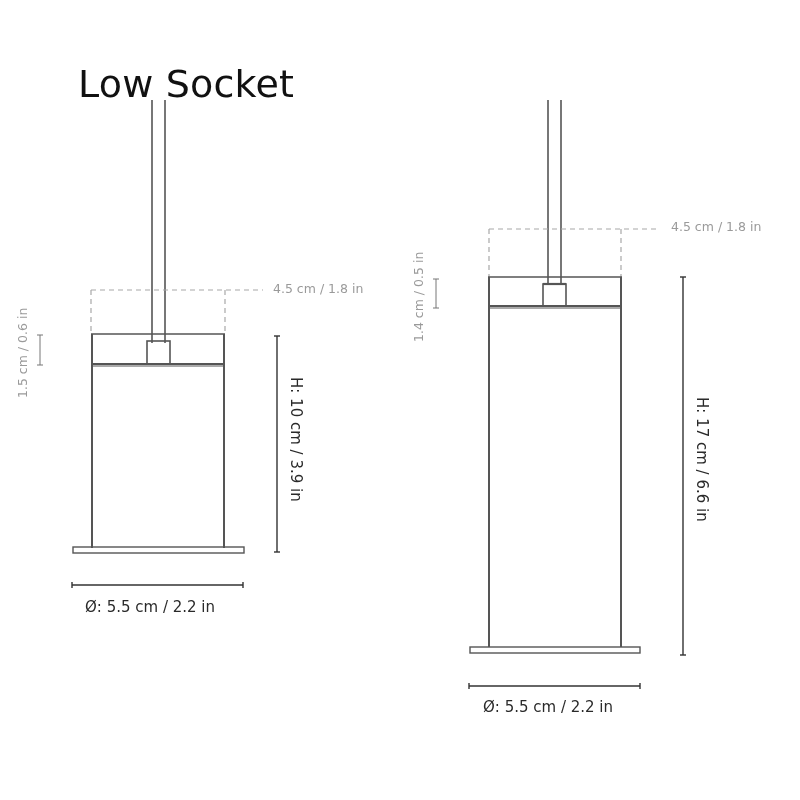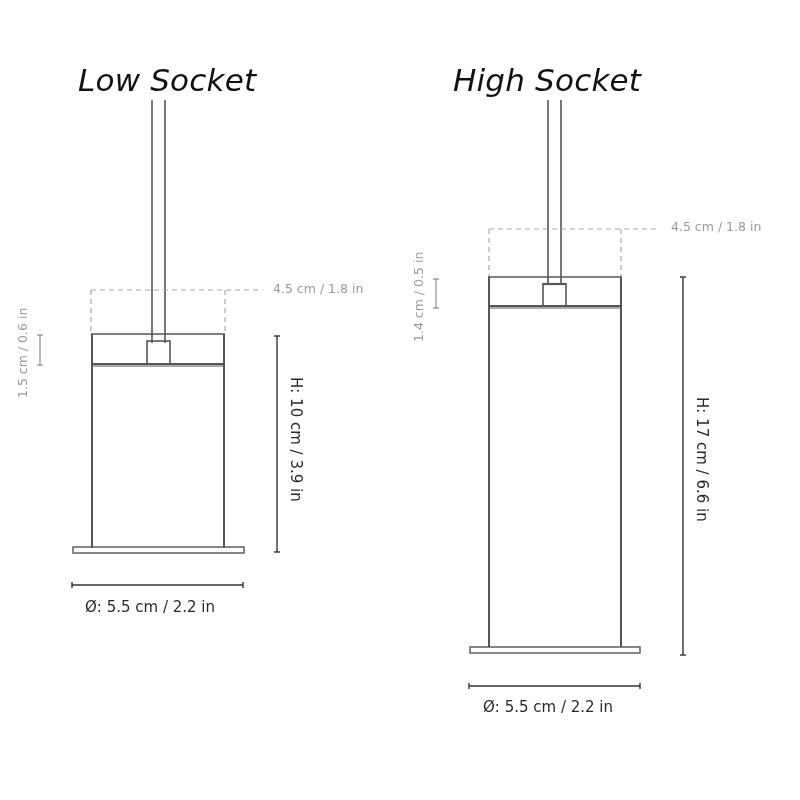--- a/index.html
+++ b/index.html
@@ -1,18 +1,18 @@
 <!DOCTYPE html>
 <html><head>
   <meta charset="utf-8">
   <style>
     html, body { margin: 0; padding: 0; background: #ffffff; }
     body { width: 800px; height: 800px; position: relative; overflow: hidden; font-family: "DejaVu Sans", sans-serif; }
     .canvas { position: absolute; left: 0; top: 0; width: 800px; height: 800px; }
-    .title { position: absolute; font-family: "DejaVu Sans", sans-serif; font-size: 31px; color: #111111; letter-spacing: 0.2px; white-space: nowrap; font-style: italic; }
+    .title { position: absolute; font-family: "DejaVu Sans", sans-serif; font-size: 38px; color: #111111; letter-spacing: 0.2px; white-space: nowrap; }
     .dim { position: absolute; font-family: "DejaVu Sans", sans-serif; color: #9a9a9a; font-size: 12.5px; white-space: nowrap; }
     .dim-dark { position: absolute; font-family: "DejaVu Sans", sans-serif; color: #2a2a2a; font-size: 15px; white-space: nowrap; }
     .vert { transform-origin: 0 0; }
     .rot-cw { transform: rotate(90deg); }
     .rot-ccw { transform: rotate(-90deg); }
   </style>
 </head>
 <body>
 
 <div class="canvas">
@@ -103,18 +103,17 @@
   </svg>
 
   
   <div class="title" style="left:78px; top:62px;">Low Socket</div>
   <div class="dim" style="left:273px; top:281px;">4.5 cm / 1.8 in</div>
   <div class="dim vert rot-ccw" style="left:15px; top:398px;">1.5 cm / 0.6 in</div>
   <div class="dim-dark vert rot-cw" style="left:305px; top:377px;">H: 10 cm / 3.9 in</div>
   <div class="dim-dark" style="left:85px; top:598px;">Ø: 5.5 cm / 2.2 in</div>
 
   
-  <div class="title" style="left:453px; top:62px;">High Socket</div>
   <div class="dim" style="left:671px; top:219px;">4.5 cm  / 1.8 in</div>
   <div class="dim vert rot-ccw" style="left:411px; top:342px;">1.4 cm / 0.5 in</div>
   <div class="dim-dark vert rot-cw" style="left:711px; top:397px;">H: 17 cm / 6.6 in</div>
   <div class="dim-dark" style="left:483px; top:698px;">Ø: 5.5 cm / 2.2 in</div>
 </div>
 
 </body></html>

